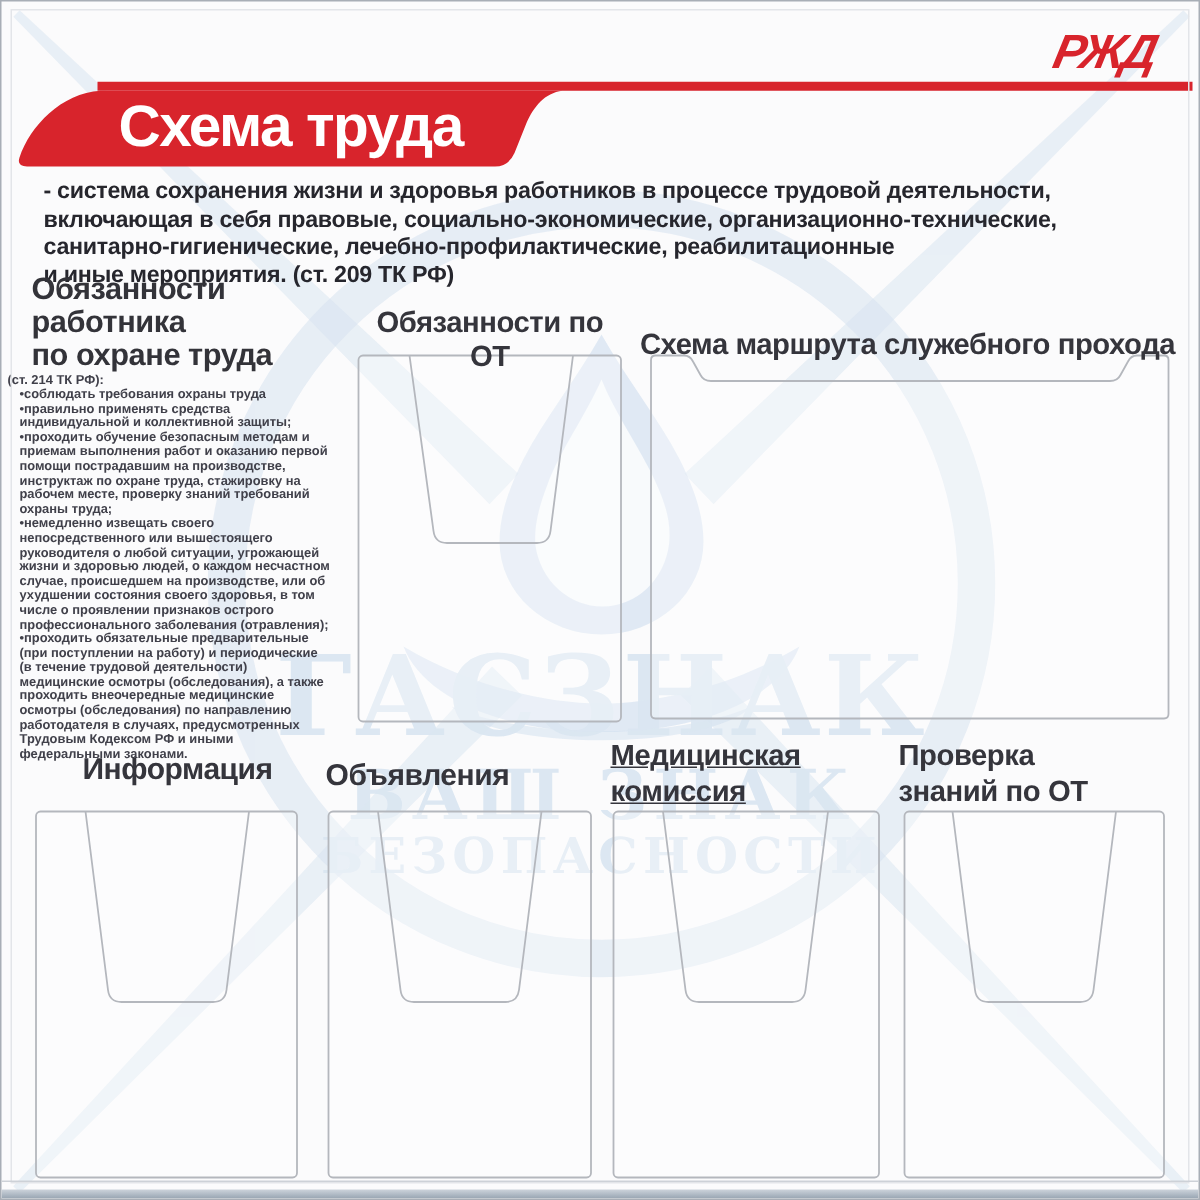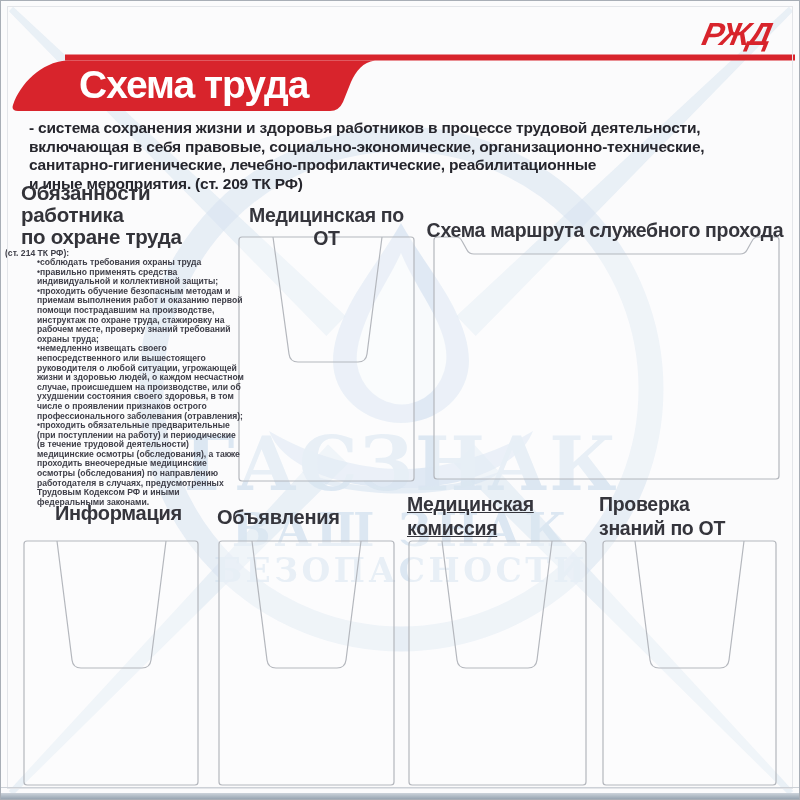--- a/index.html
+++ b/index.html
@@ -34,21 +34,21 @@
   .duties-title{
     position:absolute;left:20px;top:181px;width:210px;
     color:#333339;font-size:20.5px;font-weight:bold;line-height:22px;
     white-space:pre-line;letter-spacing:-0.3px;
   }
   .duties-law{
     position:absolute;left:4px;top:247px;width:208px;
     color:#40404a;font-size:8.6px;font-weight:bold;
   }
   .duties-list{
-    position:absolute;left:36px;top:257px;width:209px;
+    position:absolute;left:12px;top:257px;width:209px;
     color:#40404a;font-size:8.6px;font-weight:bold;line-height:9.6px;
   }
   .duties-list .duty{display:block;}
   .sec-hdr{
     position:absolute;color:#35353c;font-weight:bold;
     letter-spacing:-0.3px;white-space:pre-line;
   }
   .hdr-instructions{left:238px;top:203px;width:175px;text-align:center;font-size:19.5px;}
   .hdr-route{left:423px;top:218px;width:362px;text-align:center;font-size:19.5px;}
   .hdr-info{left:21px;top:501px;font-size:20px;margin-left:33px;}
@@ -136,21 +136,21 @@
 по охране труда</div>
   <div class="duties-law">(ст. 214 ТК РФ):</div>
   <div class="duties-list">
     <span class="duty">•соблюдать требования охраны труда</span>
     <span class="duty">•правильно применять средства индивидуальной и коллективной защиты;</span>
     <span class="duty">•проходить обучение безопасным методам и приемам выполнения работ и оказанию первой помощи пострадавшим на производстве, инструктаж по охране труда, стажировку на рабочем месте, проверку знаний требований охраны труда;</span>
     <span class="duty">•немедленно извещать своего непосредственного или вышестоящего руководителя о любой ситуации, угрожающей жизни и здоровью людей, о каждом несчастном случае, происшедшем на производстве, или об ухудшении состояния своего здоровья, в том числе о проявлении признаков острого профессионального заболевания (отравления);</span>
     <span class="duty">•проходить обязательные предварительные (при поступлении на работу) и периодические (в течение трудовой деятельности) медицинские осмотры (обследования), а также проходить внеочередные медицинские осмотры (обследования) по направлению работодателя в случаях, предусмотренных Трудовым Кодексом РФ и иными федеральными законами.</span>
   </div>
 
-  <div class="sec-hdr hdr-instructions">Медицинская по ОТ</div>
+  <div class="sec-hdr hdr-instructions">Обязанности по ОТ</div>
   <div class="sec-hdr hdr-route">Схема маршрута служебного прохода</div>
   <div class="sec-hdr hdr-info">Информация</div>
   <div class="sec-hdr hdr-announcements">Объявления</div>
   <div class="sec-hdr hdr-medical">Медицинская
 комиссия</div>
   <div class="sec-hdr hdr-knowledge">Проверка
 знаний по ОТ</div>
 
   <div class="frame-hairline"></div>
   <div class="bottom-frame-line"></div>

